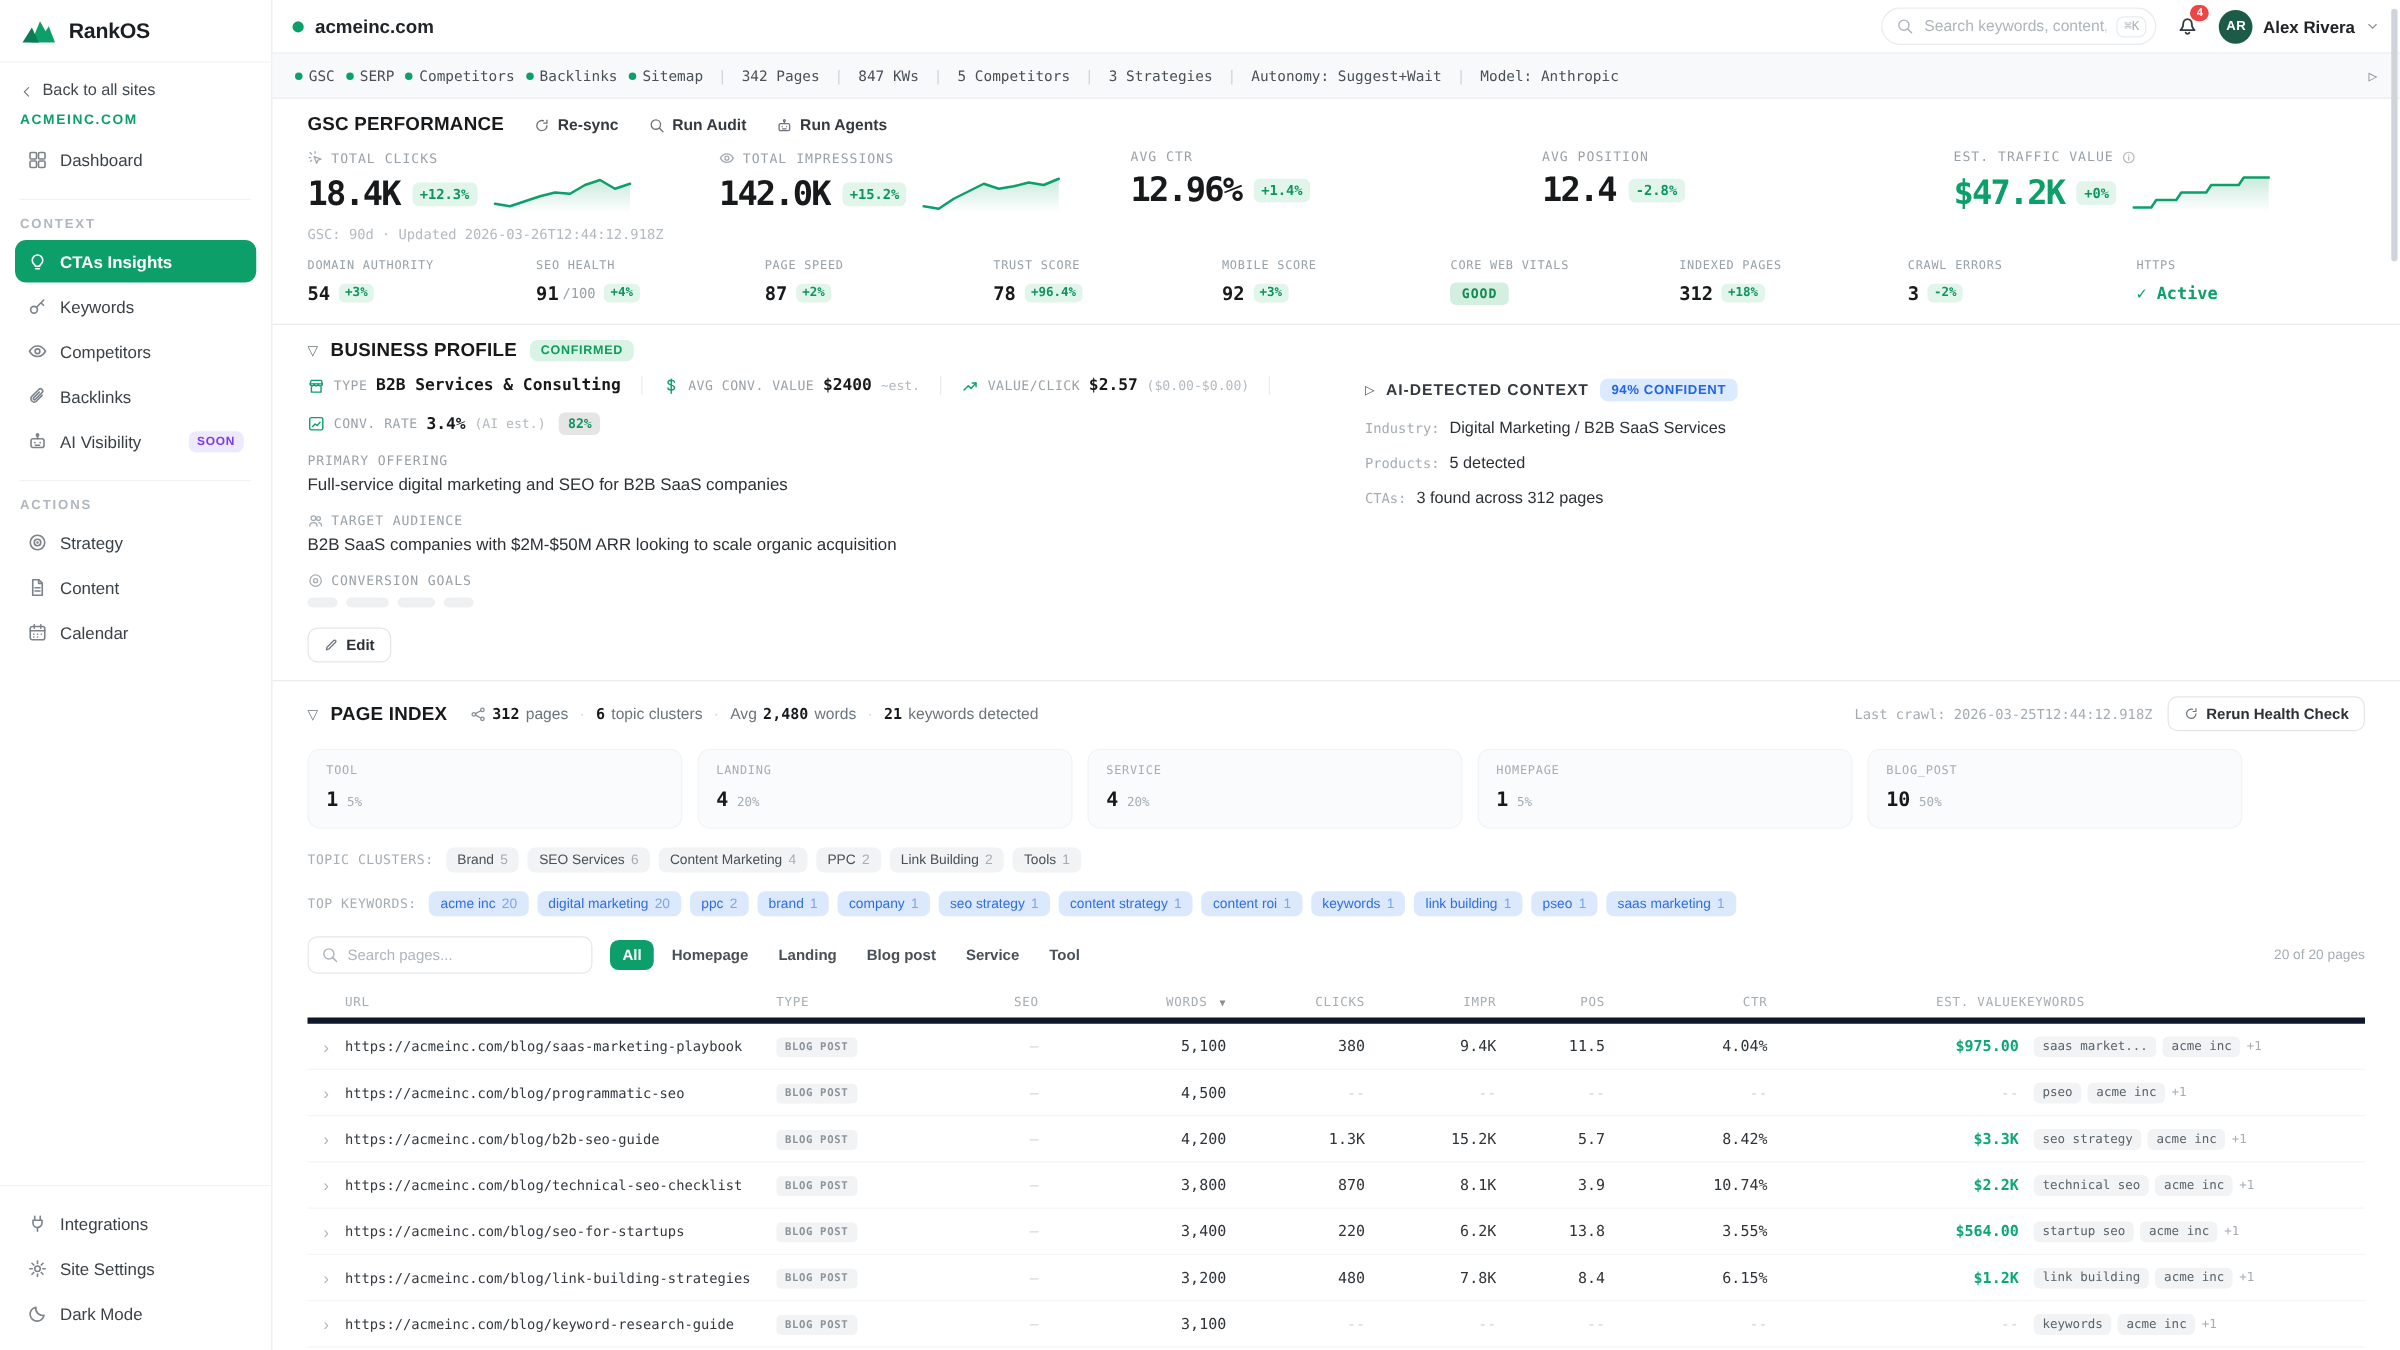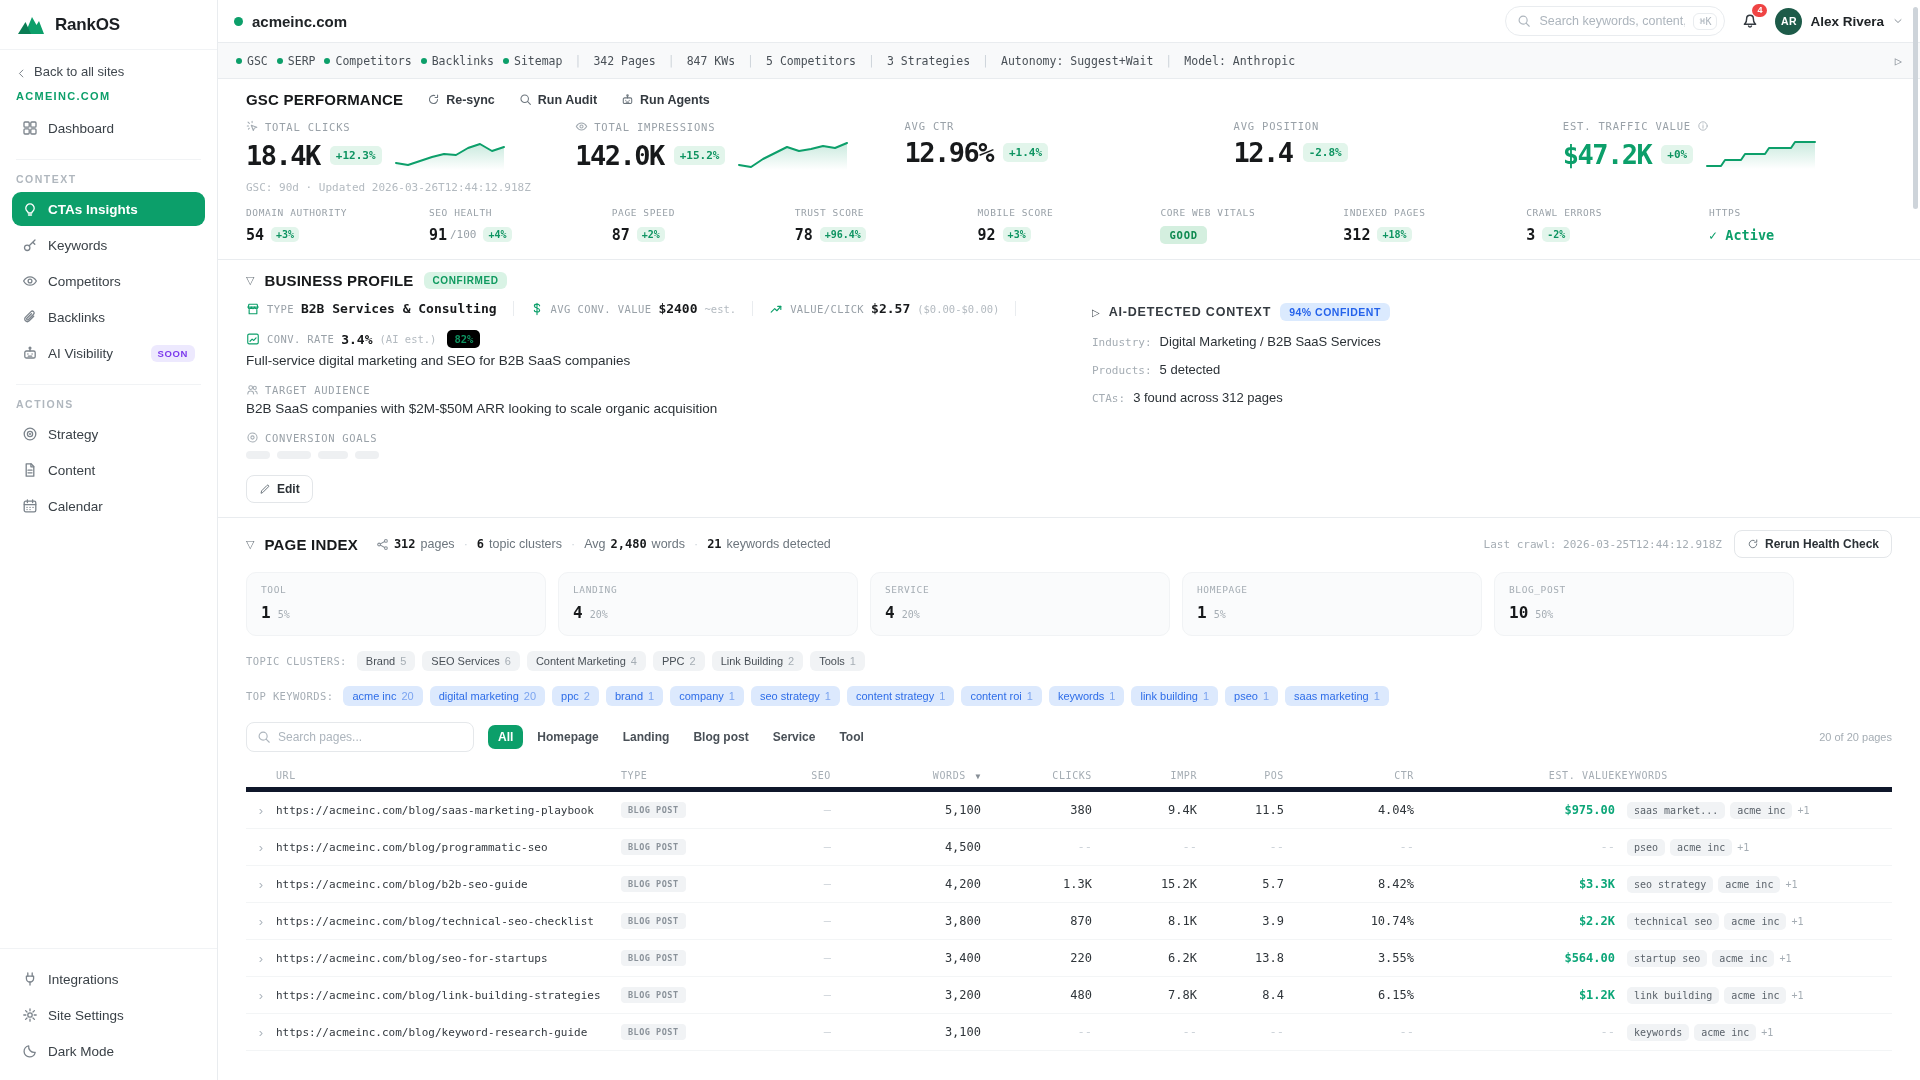--- a/index.html
+++ b/index.html
@@ -51,21 +51,21 @@
   .svc{display:flex;align-items:center;gap:5px}
   .svc-dot{width:6px;height:6px;border-radius:50%;background:#0c9f6a}
   .sb-sep{color:#ced4da;margin:0 3px}
   .sb-arrow{margin-left:auto;color:#868e96;font-size:12px;cursor:pointer}
 
   
   .content{flex:1;overflow:hidden}
   .section{padding:12px 28px 14px;border-bottom:1px solid #e9ecef}
   .sec-head{display:flex;align-items:center;gap:24px}
   .sec-title{font-size:15px;font-weight:800;letter-spacing:.2px;color:#17191b}
-  .hdr-btn{display:flex;align-items:flex-start;gap:6px;font-size:12.5px;color:#343a40;background:none;border:none;font-weight:600;font-family:inherit;cursor:pointer}
+  .hdr-btn{display:flex;align-items:flex-end;gap:6px;font-size:12.5px;color:#343a40;background:none;border:none;font-weight:600;font-family:inherit;cursor:pointer}
   .hdr-btn [data-icon]{width:13px;height:13px;color:#6c757d}
   .caret{color:#6c757d;font-size:11px;cursor:pointer}
 
   
   .metrics{display:grid;grid-template-columns:repeat(5,1fr);margin-top:12px}
   .m-label{display:flex;align-items:flex-end;gap:6px;font-family:"DejaVu Sans Mono",monospace;font-size:10.5px;letter-spacing:.8px;color:#99a1a8;white-space:nowrap}
   .m-ic{width:13px;height:13px;color:#a2aab1}
   .m-info{width:12px;height:12px;color:#b3bac0}
   .m-row{display:flex;align-items:center;gap:10px;margin-top:7px}
   .m-value{font-family:"DejaVu Sans Mono",monospace;font-size:27px;font-weight:800;letter-spacing:-1.5px;color:#17191b;line-height:1}
@@ -88,21 +88,21 @@
   .biz-cols{display:flex;margin-top:12px}
   .biz-left{width:846px;min-width:846px}
   .biz-meta{display:flex;align-items:center}
   .seg{display:flex;align-items:center;gap:7px;padding-right:16px;margin-right:16px;border-right:1px solid #e9ecef}
   .seg.no-border{border-right:none}
   .seg-icon{width:14px;height:14px;color:#0c9f6a}
   .seg-label{font-family:"DejaVu Sans Mono",monospace;font-size:10.5px;letter-spacing:.4px;color:#99a1a8;white-space:nowrap}
   .seg-value{font-family:"DejaVu Sans Mono",monospace;font-size:13px;font-weight:800;color:#17191b;white-space:nowrap}
   .seg-note{font-family:"DejaVu Sans Mono",monospace;font-size:10.5px;color:#b3bac0;white-space:nowrap}
   .conv-row{margin-top:14px}
-  .pct-badge{background:#000000;color:#0e9461;font-family:"DejaVu Sans Mono",monospace;font-size:10.5px;font-weight:700;padding:3px 7px;border-radius:5px;margin-left:4px}
+  .pct-badge{background:#e5e5e5;color:#0e9461;font-family:"DejaVu Sans Mono",monospace;font-size:10.5px;font-weight:700;padding:3px 7px;border-radius:5px;margin-left:4px}
   .blk-label{display:flex;align-items:center;gap:6px;margin-top:15px;font-family:"DejaVu Sans Mono",monospace;font-size:10.5px;letter-spacing:.7px;color:#99a1a8}
   .blk-ic{width:13px;height:13px;color:#a5adb4}
   .blk-text{margin-top:5px;font-size:13.5px;color:#2b3136}
   .skeletons{display:flex;gap:7px;margin-top:7px}
   .skel{height:8px;border-radius:4px;background:#eef0f2}
   .skel:nth-child(1){width:24px}.skel:nth-child(2){width:34px}.skel:nth-child(3){width:30px}.skel:nth-child(4){width:24px}
   .edit-btn,.ghost-btn{display:inline-flex;align-items:center;gap:6px;border:1px solid #e3e6e9;border-radius:8px;padding:6px 12px;font-size:12px;font-weight:700;background:#fff;color:#2b3136;font-family:inherit;cursor:pointer}
   .edit-btn{margin-top:16px}
   .edit-btn [data-icon],.ghost-btn [data-icon]{width:12px;height:12px;color:#6c757d}
   .biz-right{padding-top:2px}
@@ -745,20 +745,23 @@
                     <rect x="2" y="2.4" width="12" height="11.2" rx="1.6"></rect>
                     <path d="M4.6 10.6 7 8.2l1.9 1.5 2.6-3"></path>
                   </svg>
                 </span>
               <span class="seg-label">CONV. RATE</span>
               <span class="seg-value">3.4%</span>
               <span class="seg-note">(AI est.)</span>
               <span class="pct-badge">82%</span>
             </span>
           </div>
+          <div class="blk-label">
+            <span>PRIMARY OFFERING</span>
+          </div>
           <div class="blk-text">Full-service digital marketing and SEO for B2B SaaS companies</div>
           <div class="blk-label">
             <span class="blk-ic" data-icon="users">
                 <svg viewBox="0 0 16 16" fill="none" stroke="currentColor" stroke-width="1.3" stroke-linecap="round" stroke-linejoin="round">
                   <circle cx="5.8" cy="5.6" r="2.3"></circle>
                   <path d="M2.2 13.4c0-2.1 1.6-3.5 3.6-3.5s3.6 1.4 3.6 3.5"></path>
                   <circle cx="10.8" cy="6" r="1.9"></circle>
                   <path d="M11.2 9.9c1.6.3 2.6 1.6 2.6 3.3"></path>
                 </svg>
               </span>

